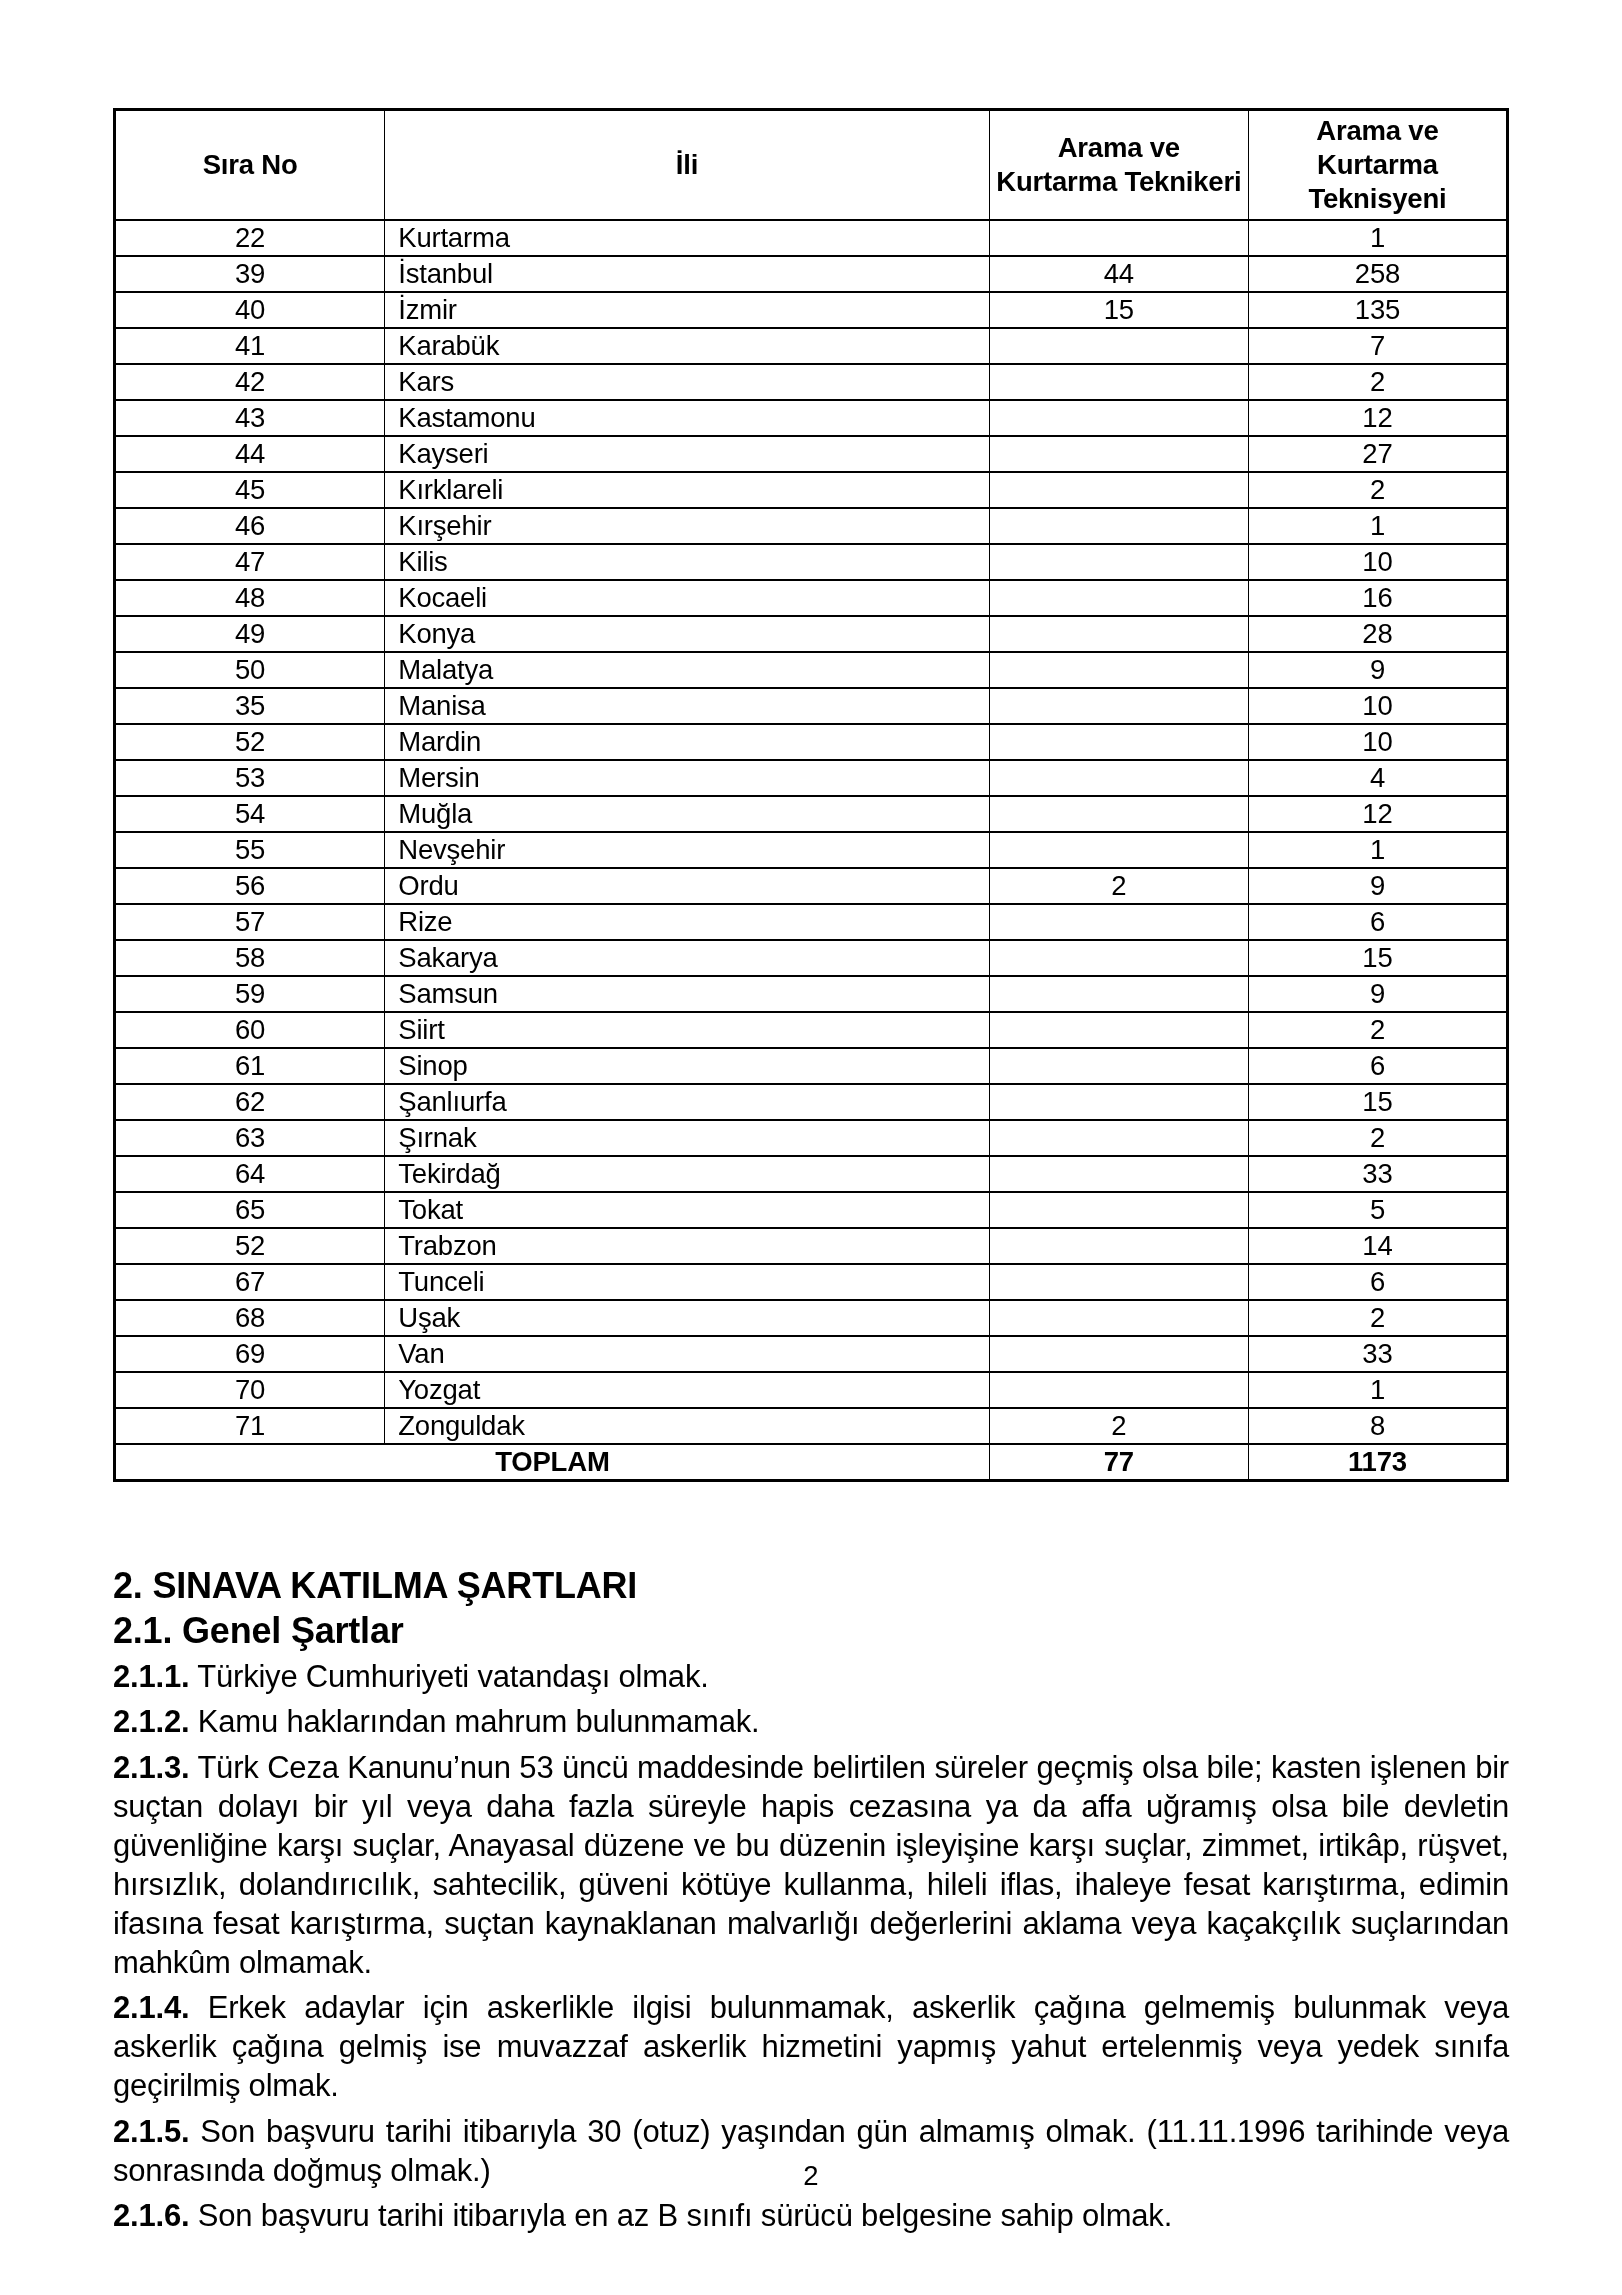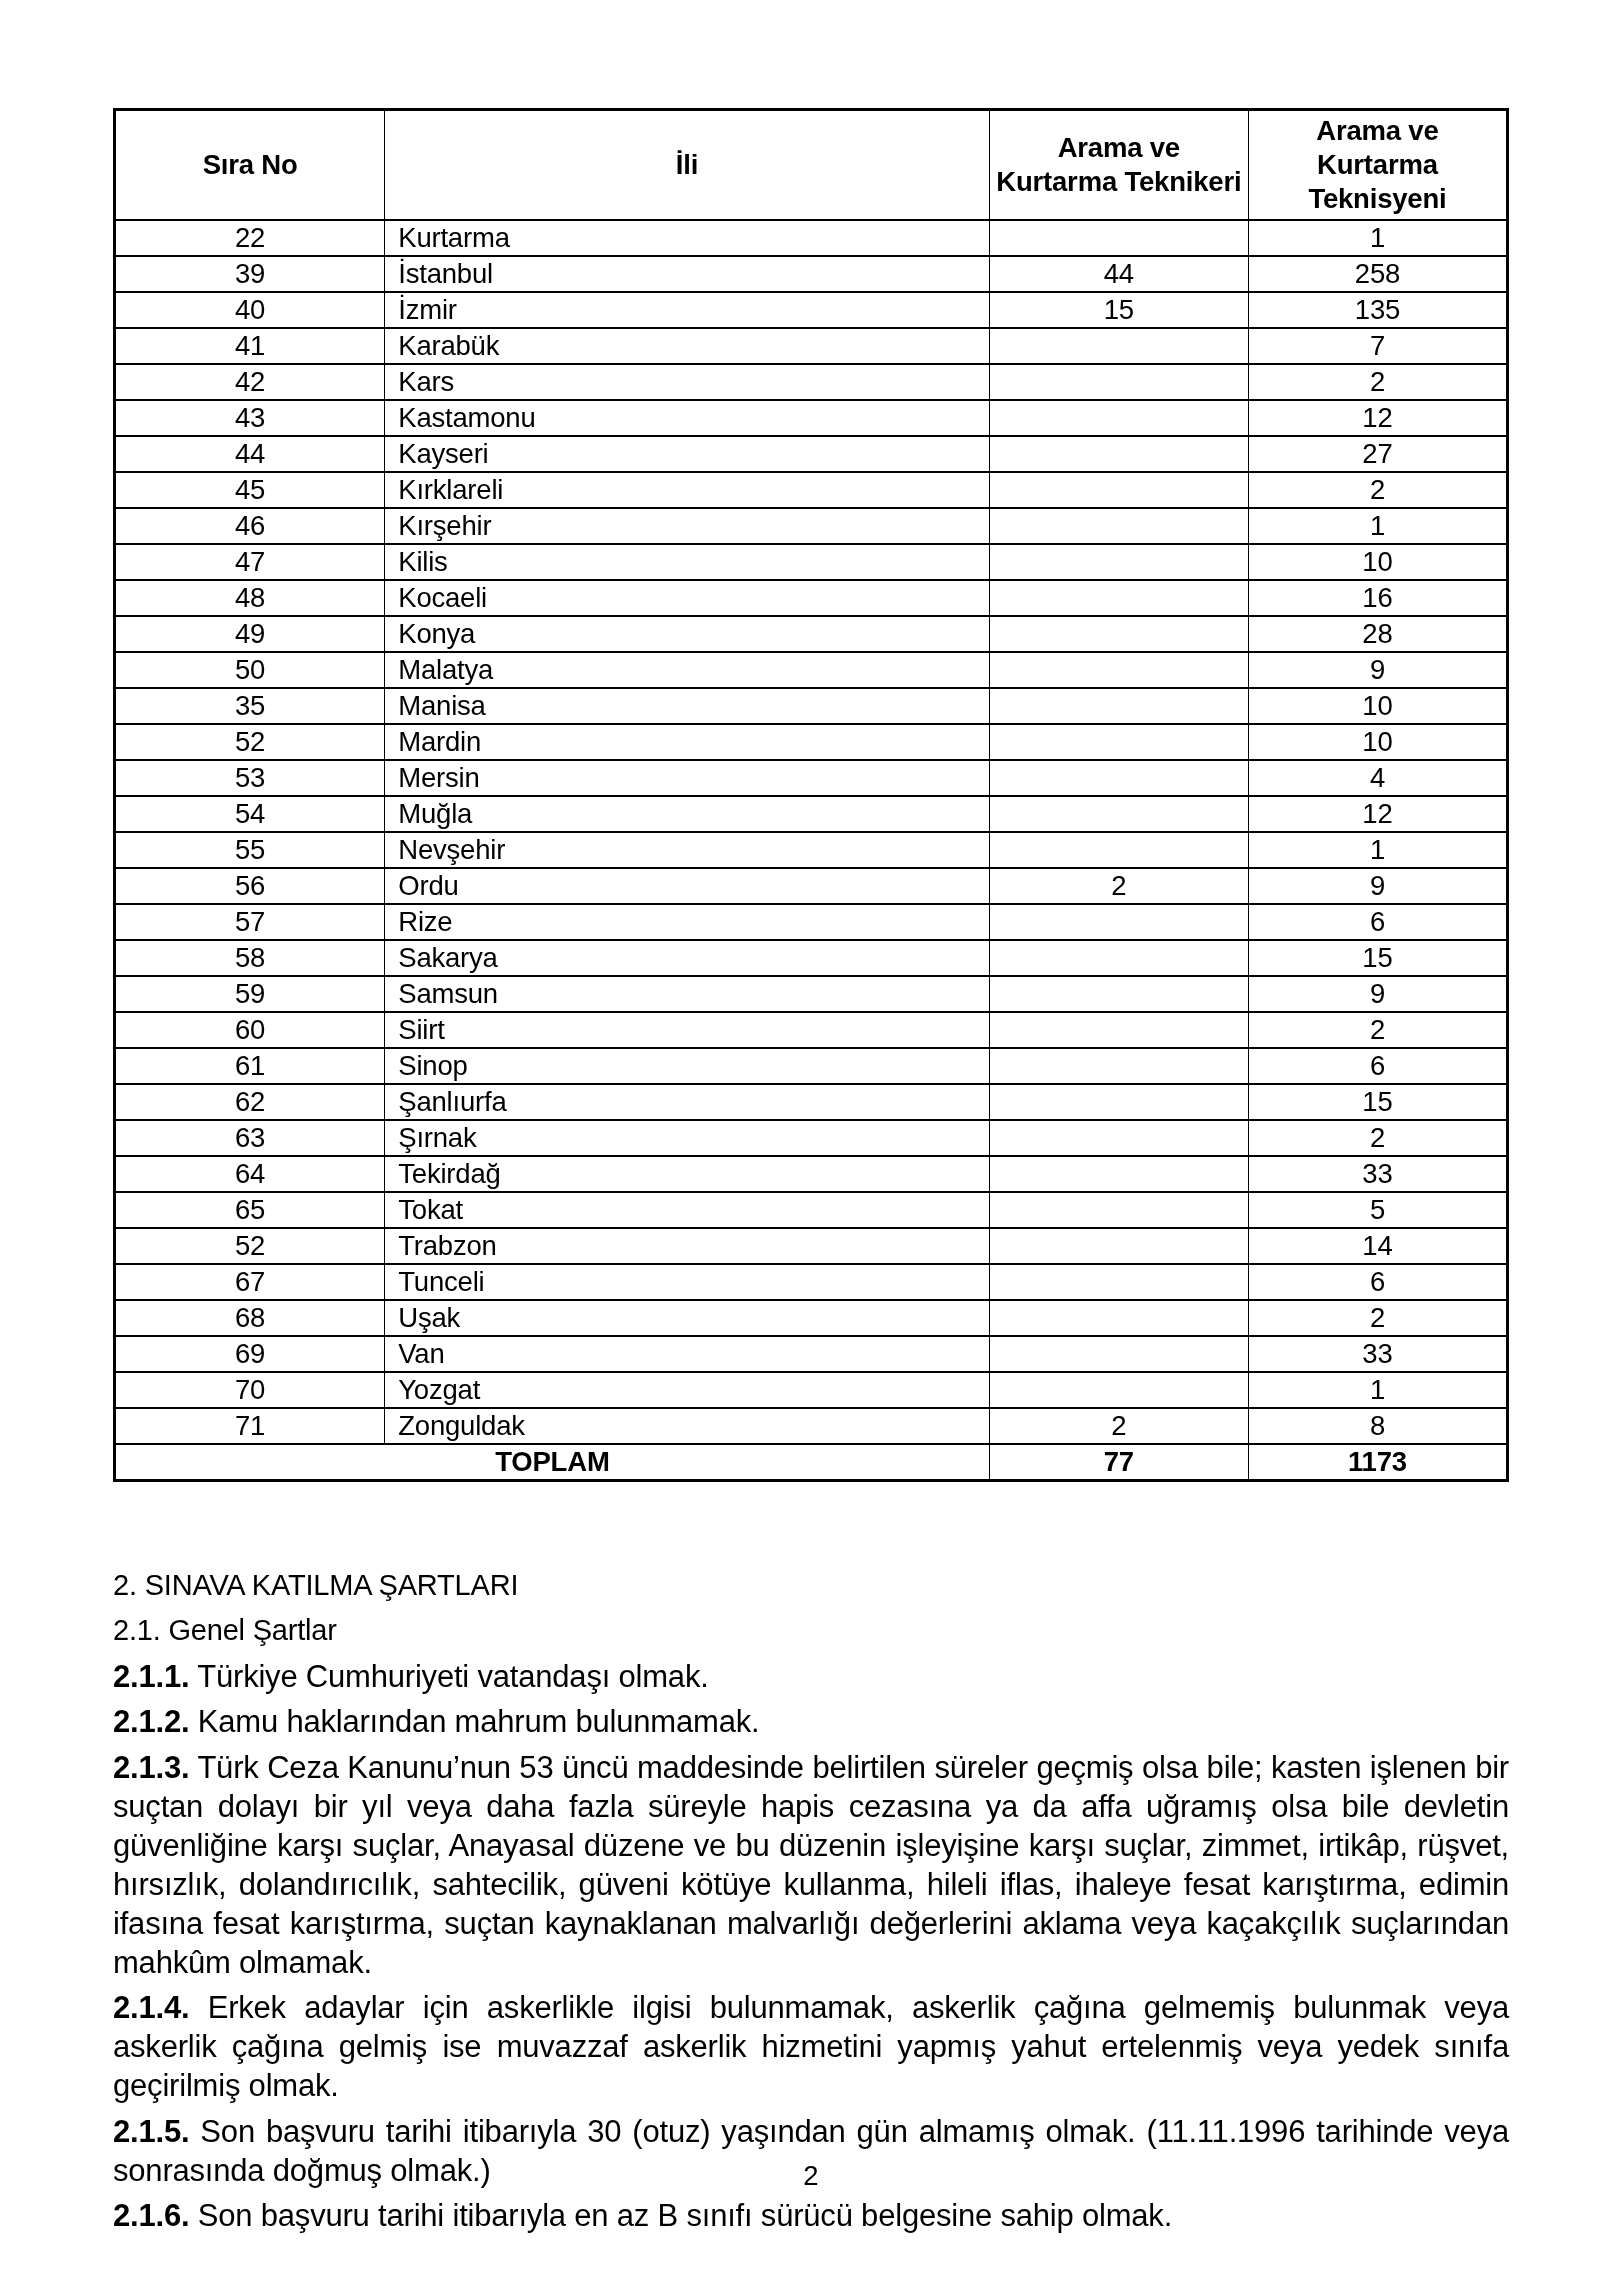--- a/index.html
+++ b/index.html
@@ -51,25 +51,25 @@
     line-height: 1.05;
     padding: 1.3px 5.2px;
   }
   table.roster td.num { text-align: center; }
   table.roster td.il  { text-align: left; padding-left: 13px; }
   table.roster td.total { font-weight: bold; }
   .text-block {
     margin-top: 84px;
   }
   .text-block h1, .text-block h2 {
-    font-size: 29px;
+    font-size: 36px;
     letter-spacing: -0.2px;
     margin: 0 0 6.5px 0;
     line-height: 39px;
-    font-weight: normal;
+    font-weight: bold;
   }
   .text-block p {
     font-size: 31px;
     letter-spacing: -0.2px;
     margin: 0 0 6.5px 0;
     line-height: 39px;
     text-align: justify;
   }
   .page-number {
     position: absolute;

